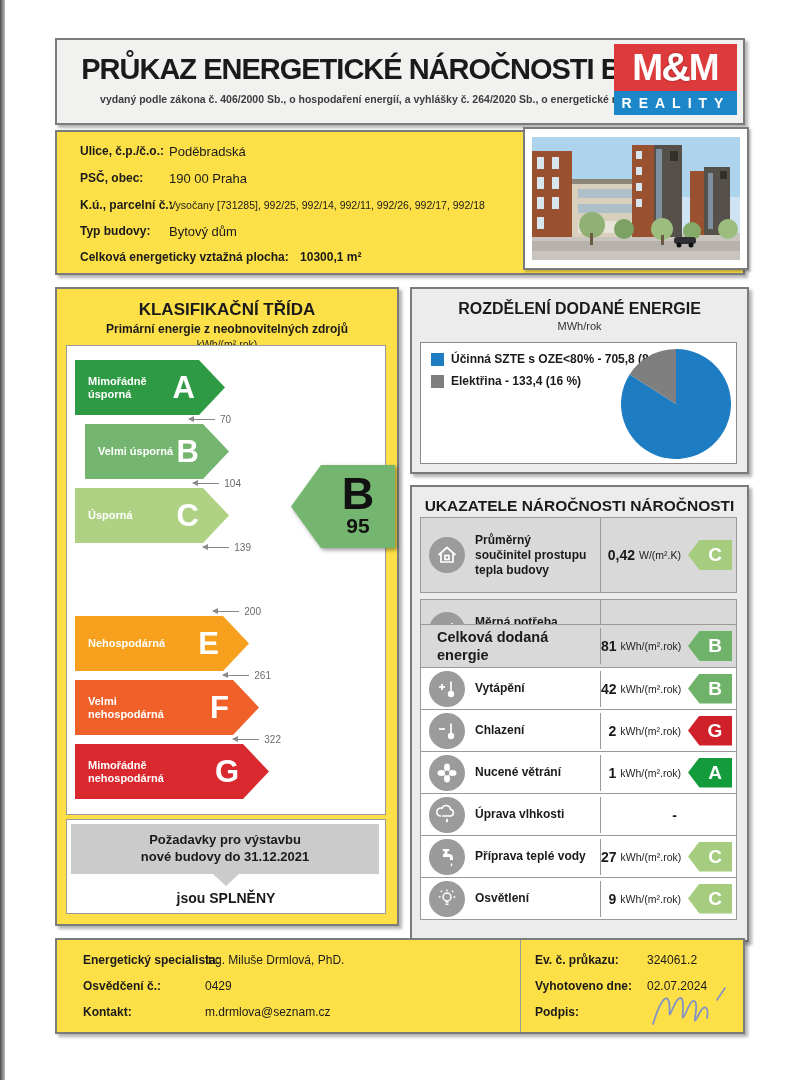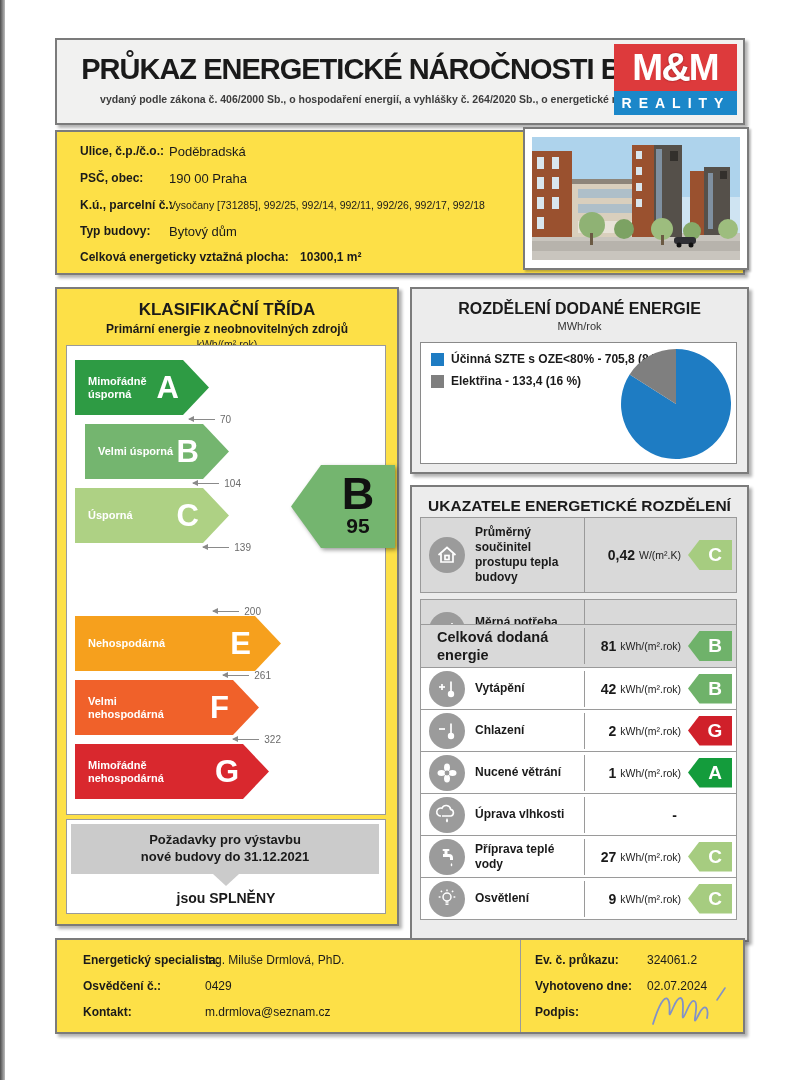--- a/index.html
+++ b/index.html
@@ -37,21 +37,21 @@
   .cb-sub{text-align:center;font-size:12px;font-weight:bold;margin-top:2px;}
   .cb-unit{text-align:center;font-size:10.5px;margin-top:2px;color:#222;}
   #bars-box{position:absolute;left:9px;top:56px;width:318px;height:468px;
     border:1.5px solid #9a9a9a;background:#fff;}
   .bar{position:absolute;left:8px;height:55px;color:#fff;
     clip-path:polygon(0 0,calc(100% - 26px) 0,100% 50%,calc(100% - 26px) 100%,0 100%);}
   .bar .bl{position:absolute;left:13px;top:50%;transform:translateY(-50%);
     font-size:11px;font-weight:bold;line-height:1.2;width:95px;}
   .bar .bletter{position:absolute;right:30px;top:50%;transform:translateY(-50%);
     font-size:31px;font-weight:bold;}
-  .bar-0{top:14px;width:134px;} .bar-1{top:78px;width:144px;margin-left:10px;} .bar-2{top:142px;width:154px;}
+  .bar-0{top:14px;width:134px;padding-left:16px;} .bar-1{top:78px;width:144px;margin-left:10px;} .bar-2{top:142px;width:154px;}
   .bar-3{top:206px;width:164px;} .bar-4{top:270px;width:174px;} .bar-5{top:334px;width:184px;}
   .bar-6{top:398px;width:194px;}
   .threshold{position:absolute;left:8px;height:11px;display:flex;align-items:center;
     justify-content:flex-end;gap:5px;font-size:10px;color:#6b6b6b;}
   .th-0{top:68px;width:156px;} .th-1{top:132px;width:166px;} .th-2{top:196px;width:176px;}
   .th-3{top:260px;width:186px;} .th-4{top:324px;width:196px;} .th-5{top:388px;width:206px;}
   .tarrow{width:26px;height:1px;background:#8a8a8a;position:relative;flex:none;}
   .tarrow::before{content:'';position:absolute;left:-1px;top:-3px;width:0;height:0;
     border-top:3.5px solid transparent;border-bottom:3.5px solid transparent;
     border-right:6px solid #8a8a8a;}
@@ -90,21 +90,21 @@
   .uk-panel{position:absolute;left:8px;width:315px;border:1.5px solid #9a9a9a;
     background:#d9d9d9;}
   #uk-p1{top:30px;height:74px;} #uk-p2{top:112px;height:60px;}
   #uk-table{top:136px;height:294px;background:#fff;padding:0;}
   #uk-table{top:137px;}
   .uk-row{position:relative;height:42px;display:flex;align-items:center;background:#fff;
     border-top:1px solid #9a9a9a;box-sizing:border-box;}
   .uk-row:first-child{border-top:none;}
   .uk-row.gray{background:#d9d9d9;}
   .uk-full{position:relative;height:100%;display:flex;align-items:stretch;}
-  .uk-cell-label{width:164px;flex:none;border-right:1px solid #9a9a9a;
+  .uk-cell-label{width:180px;flex:none;border-right:1px solid #9a9a9a;
     display:flex;align-items:center;gap:10px;padding-left:8px;box-sizing:border-box;}
   .uk-cell-label .txt{font-size:12px;font-weight:bold;line-height:1.25;width:112px;}
   .uk-cell-label .txt.big{font-size:14.5px;width:160px;padding-left:8px;}
   .uk-cell-value{flex:1;display:flex;align-items:center;justify-content:flex-end;
     padding-right:55px;gap:4px;}
   .uk-val{font-size:14px;font-weight:bold;}
   .uk-unit{font-size:10.5px;color:#222;}
   .uk-badge{position:absolute;right:4px;top:50%;transform:translateY(-50%);
     width:44px;height:30px;clip-path:polygon(26% 0,100% 0,100% 100%,26% 100%,0 50%);
     display:flex;align-items:center;justify-content:center;padding-left:10px;
@@ -236,21 +236,21 @@
       <span class="bletter">C</span>
     </div>
     <div class="threshold th-2">
       <span class="tarrow"></span>
       <span>139</span>
     </div>
     <div class="threshold th-3">
       <span class="tarrow"></span>
       <span>200</span>
     </div>
-    <div class="bar bar-4" style="background: rgb(246, 160, 29); padding-left: 32px;">
+    <div class="bar bar-4" style="background: rgb(246, 160, 29);">
       <span class="bl">Nehospodárná</span>
       <span class="bletter">E</span>
     </div>
     <div class="threshold th-4">
       <span class="tarrow"></span>
       <span>261</span>
     </div>
     <div class="bar bar-5" style="background: rgb(240, 97, 42);">
       <span class="bl">Velmi nehospodárná</span>
       <span class="bletter">F</span>
@@ -296,21 +296,21 @@
       </div>
     </div>
     <svg id="pie-svg" width="114" height="114" viewBox="-57 -57 114 114">
       <path d="M0,0 L0,-55 A55,55 0 1 1 -46.4,-29.5 Z" fill="#1e7cc3"></path>
       <path d="M0,0 L-46.4,-29.5 A55,55 0 0 1 0,-55 Z" fill="#7f7f7f"></path>
     </svg>
   </div>
 </div>
 
 <div class="box" id="uk-box">
-  <div class="uk-title">UKAZATELE ENERGETICKÉ ROZDĚLENÍ</div>
+  <div class="uk-title">UKAZATELE NÁROČNOSTI NÁROČNOSTI</div>
 
   <div class="uk-panel" id="uk-p1">
     <div class="uk-full">
       <div class="uk-cell-label">
         <span class="uk-icon">
           <svg width="24" height="24" viewBox="0 0 24 24" fill="none" stroke="#fff" stroke-width="1.7">
             <path d="M3.5,12 L12,4.5 L20.5,12"></path>
               <path d="M6,10.5 V19 H18 V10.5"></path>
             <rect x="10" y="12.5" width="4" height="4"></rect>
           </svg>

